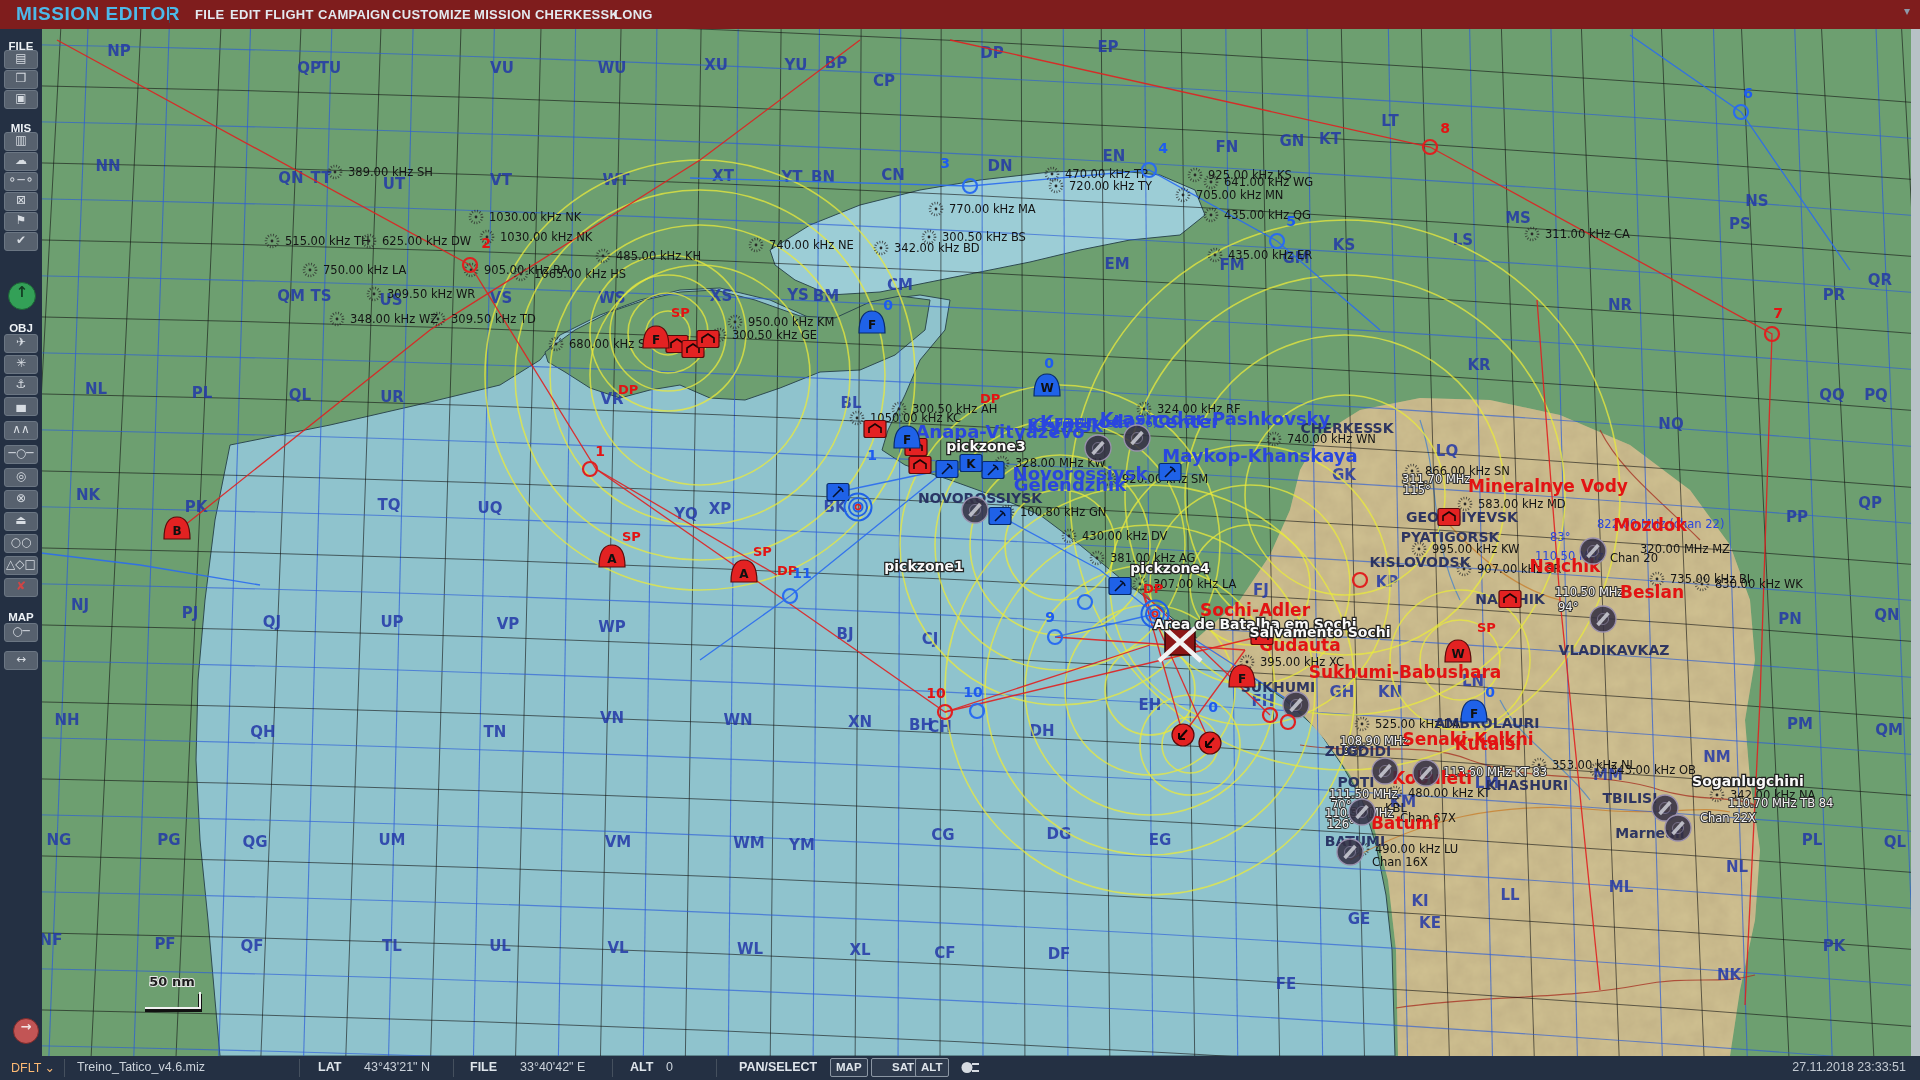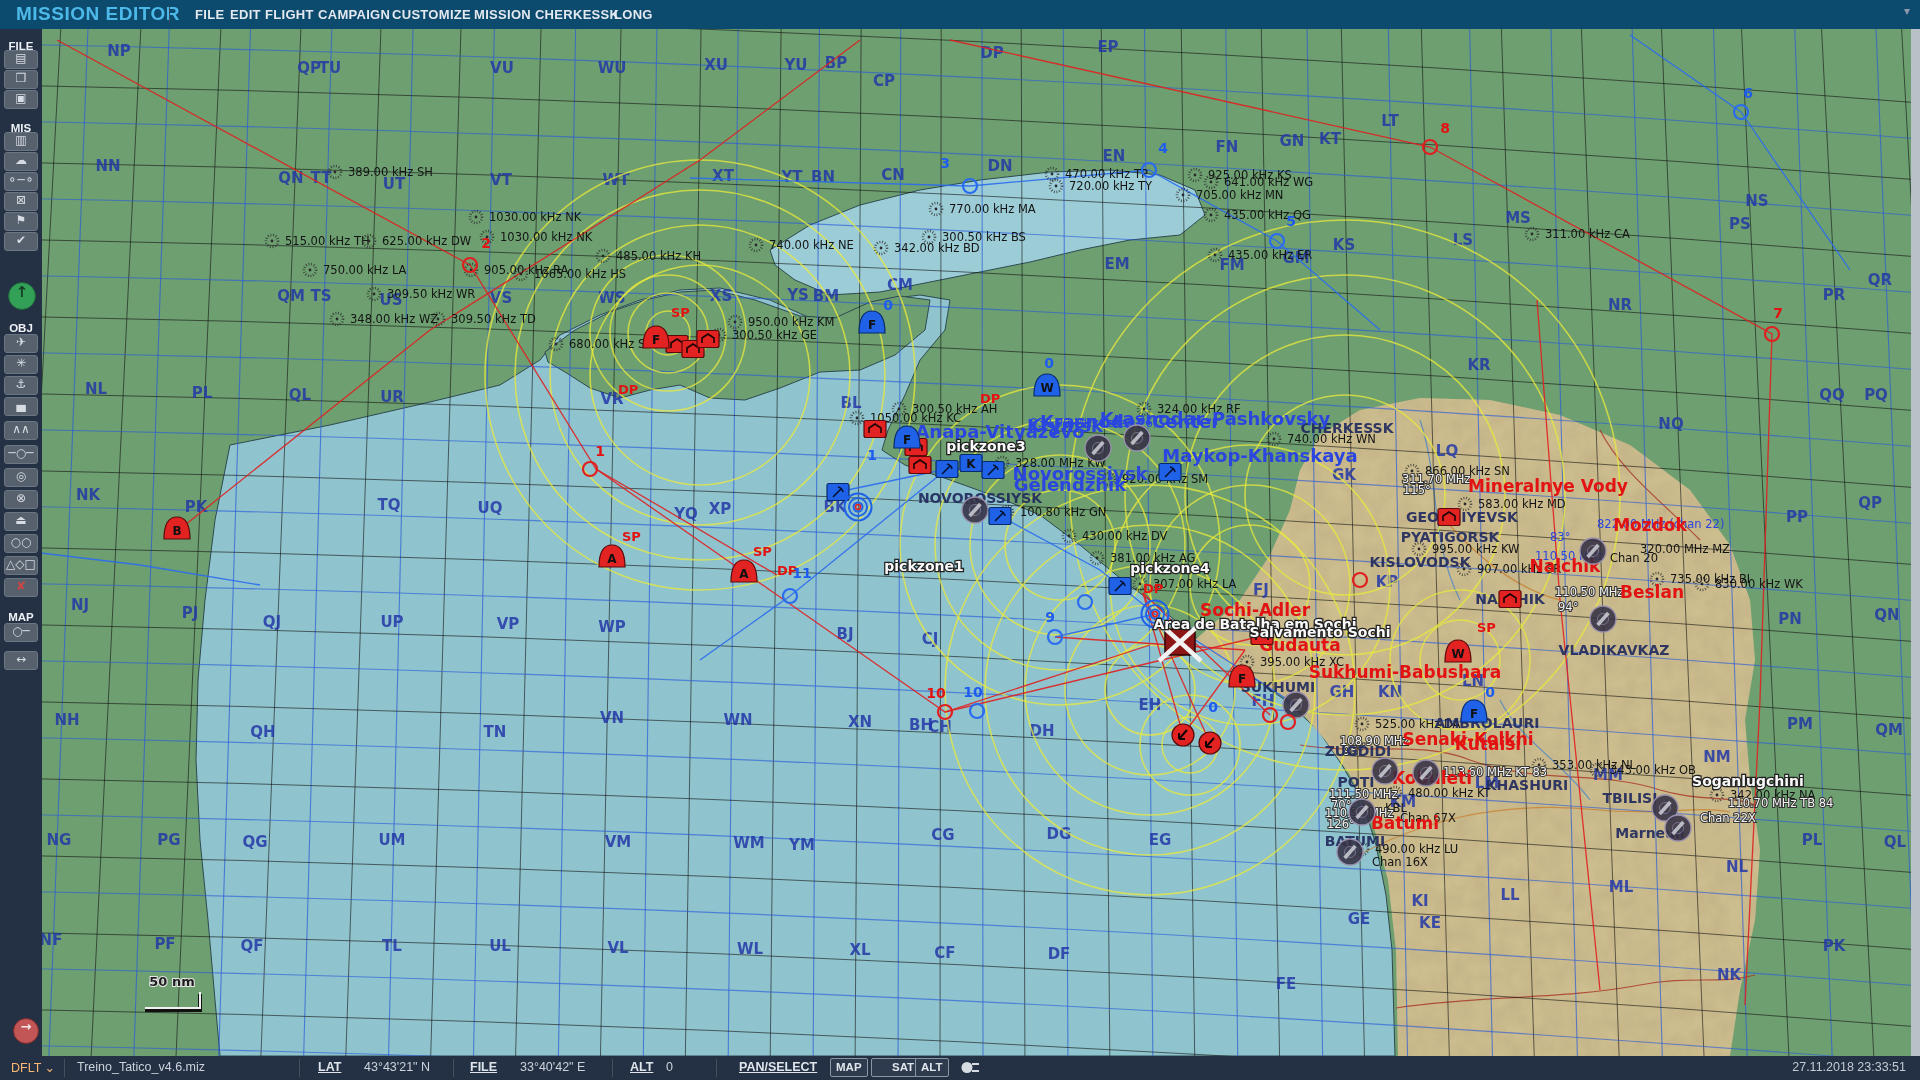--- a/index.html
+++ b/index.html
@@ -1,34 +1,34 @@
 <!DOCTYPE html>
 <html><head>
 <meta charset="utf-8">
 <style>
   html,body{margin:0;padding:0;background:#10161f;}
   body{width:1920px;height:1080px;overflow:hidden;position:relative;font-family:"Liberation Sans",sans-serif;}
   
-  #menubar{position:absolute;left:0;top:0;width:1920px;height:29px;background:#0c4a6e;z-index:30;}
+  #menubar{position:absolute;left:0;top:0;width:1920px;height:29px;background:#7f1d1d;z-index:30;}
   #appTitle{position:absolute;left:16px;top:3px;font:bold 19px "Liberation Sans",sans-serif;color:#4db9e9;letter-spacing:.5px;}
   #menuDivider{position:absolute;left:169px;top:6px;width:1px;height:17px;background:#3c4a5e;}
   .menuItem{position:absolute;top:7px;font:bold 13px "Liberation Sans",sans-serif;color:#e3e9ef;letter-spacing:.3px;cursor:default;}
   #winIcon{position:absolute;right:10px;top:4px;color:#8e9aab;font:12px "DejaVu Sans",sans-serif;}
   
   #sidebar{position:absolute;left:0;top:29px;width:42px;height:1027px;background:#243043;z-index:25;}
   .secLabel{position:absolute;left:0;width:42px;text-align:center;font:bold 11.5px "Liberation Sans",sans-serif;color:#edf1f5;}
   .toolBtn{position:absolute;left:4px;width:34px;height:19px;background:#57616e;border:1px solid #6b7683;border-radius:3px;box-sizing:border-box;text-align:center;line-height:16px;font:12px "DejaVu Sans",sans-serif;color:#d7dce2;cursor:pointer;overflow:hidden;}
   #launchBtn{position:absolute;left:8px;width:26px;height:26px;border-radius:50%;background:#33a057;border:1px solid #1d6436;color:#123b22;text-align:center;line-height:24px;font:bold 15px "DejaVu Sans",sans-serif;cursor:pointer;}
   #exitBtn{position:absolute;left:13px;width:24px;height:24px;border-radius:50%;background:#c25555;border:1px solid #7e2a2a;color:#f4e4e4;text-align:center;line-height:22px;font:bold 13px "DejaVu Sans",sans-serif;cursor:pointer;}
   
   #statusbar{position:absolute;left:0;top:1056px;width:1920px;height:24px;background:#243043;z-index:30;font:12.5px "Liberation Sans",sans-serif;color:#ccd3db;}
   .sbItem{position:absolute;top:4px;white-space:nowrap;}
   .sbDiv{position:absolute;top:3px;width:1px;height:18px;background:#45505e;}
   .sbBtn{position:absolute;top:2px;height:17px;padding:0 5px;border:1px solid #8b96a3;border-radius:2px;background:#2e3a4d;color:#dfe5eb;font:bold 11.5px "Liberation Sans",sans-serif;line-height:17px;cursor:pointer;}
-  .sbLabel{font-weight:bold;color:#dfe5eb;text-decoration:underline;}
+  .sbLabel{font-weight:bold;color:#dfe5eb;}
   
   #mapwrap{position:absolute;left:0;top:0;width:1920px;height:1080px;z-index:1;}
   #scroll{position:absolute;right:0;top:29px;width:9px;height:1027px;background:#b7c1c6;z-index:20;}
   svg text{font-family:"DejaVu Sans",sans-serif;}
   .glab{font-size:15px;font-weight:bold;fill:#2338a8;opacity:.85;}
   .bea{font-size:11.5px;fill:#141414;}
   .bblu{font-size:11.5px;fill:#2a46df;}
   .city{font-size:14px;font-weight:600;fill:#222b5e;opacity:.92;}
   .afr{font-size:17px;font-weight:bold;fill:#e31313;}
   .afb{font-size:18px;font-weight:bold;fill:#2a46df;}

